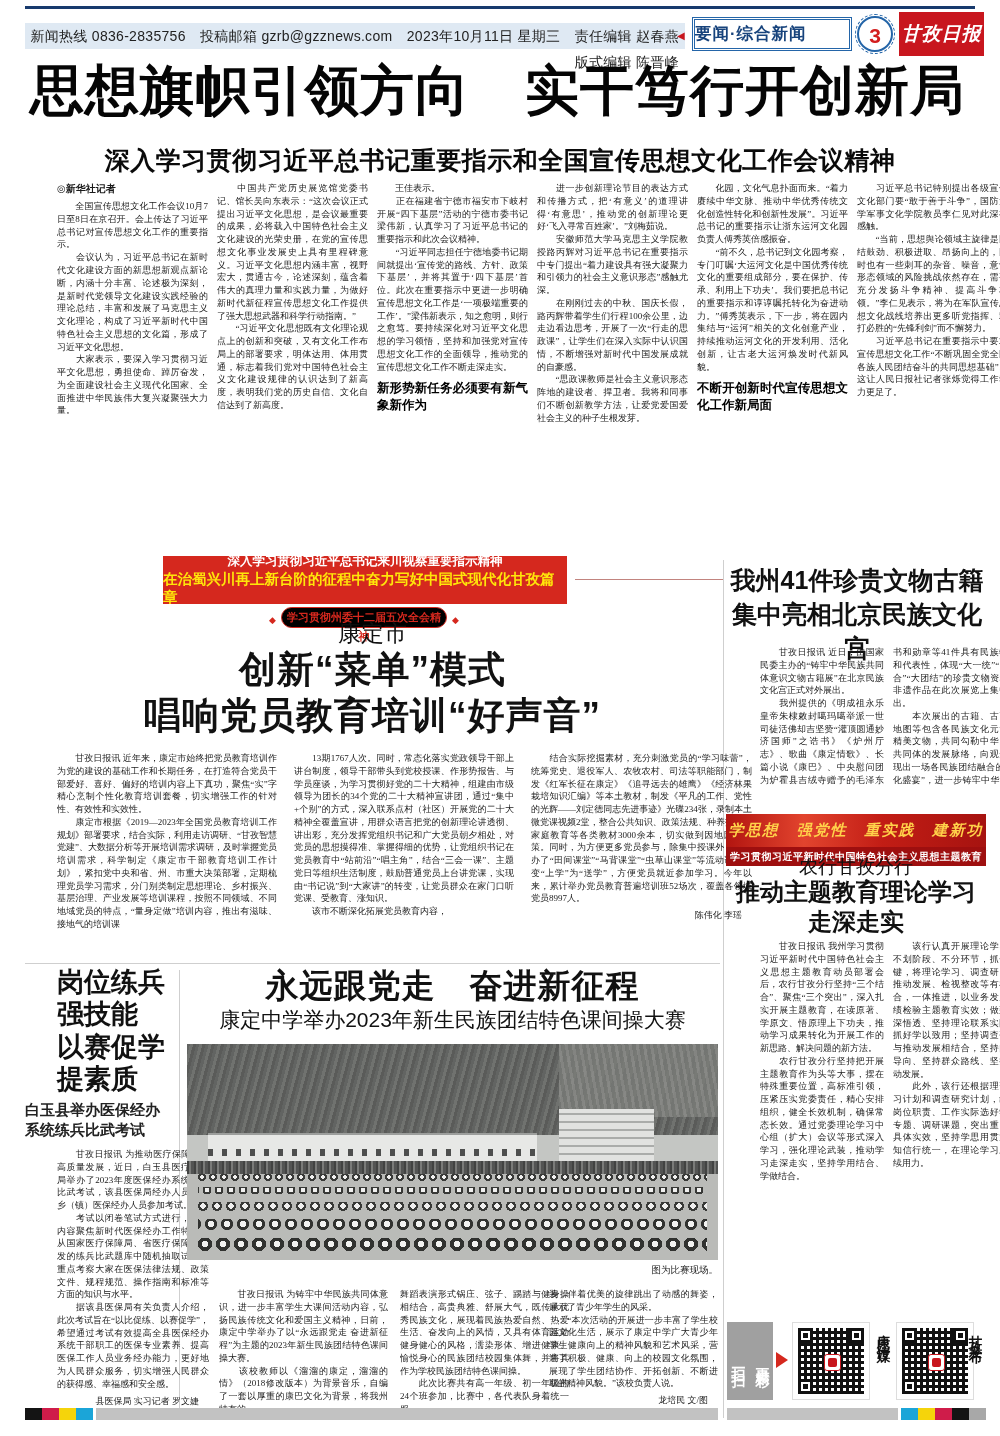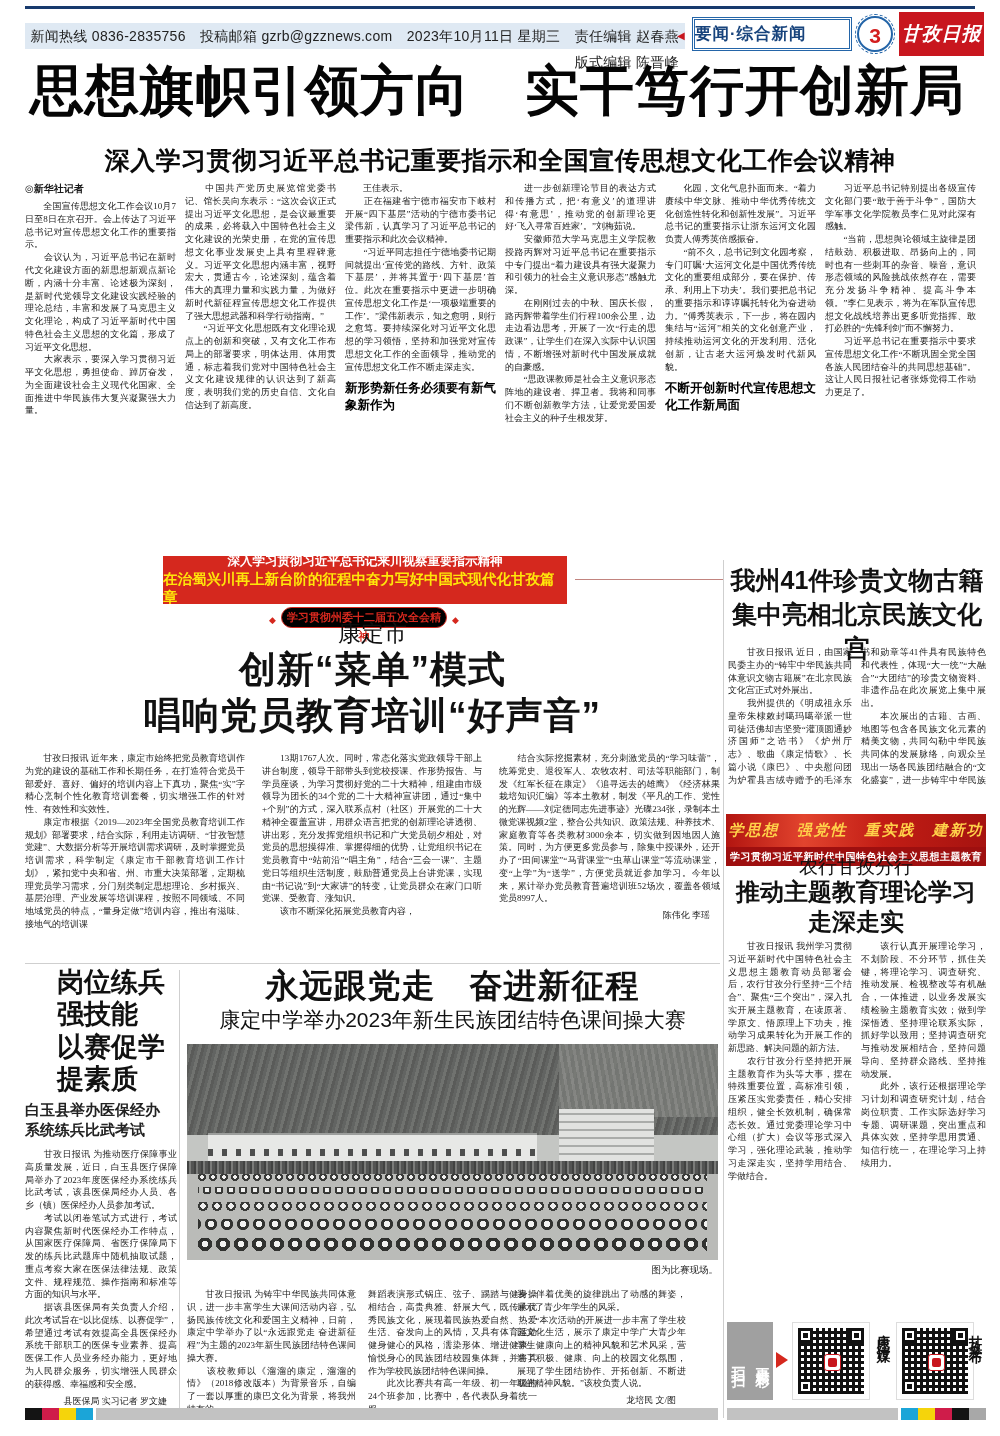--- a/index.html
+++ b/index.html
@@ -2,21 +2,21 @@
 <html><head>
 <meta charset="utf-8">
 <style>
   html,body{margin:0;padding:0;background:#e9e9e9;}
   .page{position:relative;width:1000px;height:1436px;margin:0 auto;background:#ffffff;
         font-family:"Liberation Serif","DejaVu Serif",serif;color:#111;overflow:hidden;}
   .abs{position:absolute;}
   .sans{font-family:"Liberation Sans","DejaVu Sans",sans-serif;}
   .pre{white-space:pre-line;}
   .just{text-align:justify;}
-  .col{position:absolute;font-size:9px;line-height:1.42;text-align:justify;color:#1b1b1b;overflow:hidden;}
+  .col{position:absolute;font-size:9px;line-height:1.42;text-align:justify;color:#1b1b1b;overflow:hidden;margin-left:32px;}
   
   .topline{left:25px;top:6px;width:950px;height:3px;background:#173a6d;}
   .mastbar{left:25px;top:23px;width:660px;height:26px;background:#dfe9f3;}
   .mastinfo{left:25px;top:23px;width:654px;height:26px;line-height:26px;text-align:right;
             font-size:14px;color:#222;letter-spacing:.3px;}
   .mast-arrow{left:677px;top:29px;font-size:10px;color:#c8161e;line-height:14px;}
   .sectionbox{left:692px;top:17px;width:160px;height:34px;border:3px double #2465a8;background:#fff;
               box-sizing:border-box;font-size:16.5px;font-weight:700;color:#17437c;line-height:27px;letter-spacing:1px;}
   .badge3{left:857px;top:16px;width:36px;height:36px;border:2px solid #2465a8;border-radius:50%;
           background:#fff;text-align:center;line-height:36px;font-size:21px;font-weight:900;color:#d31d1d;box-sizing:border-box;}

